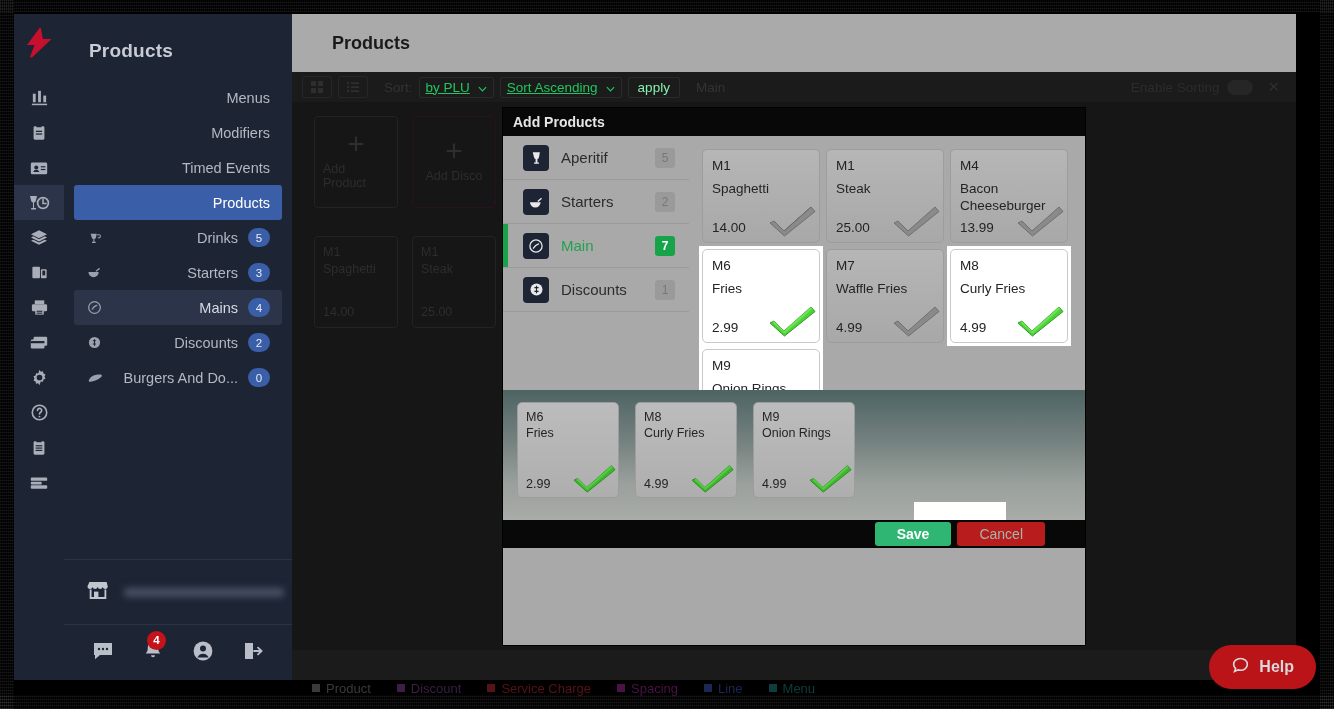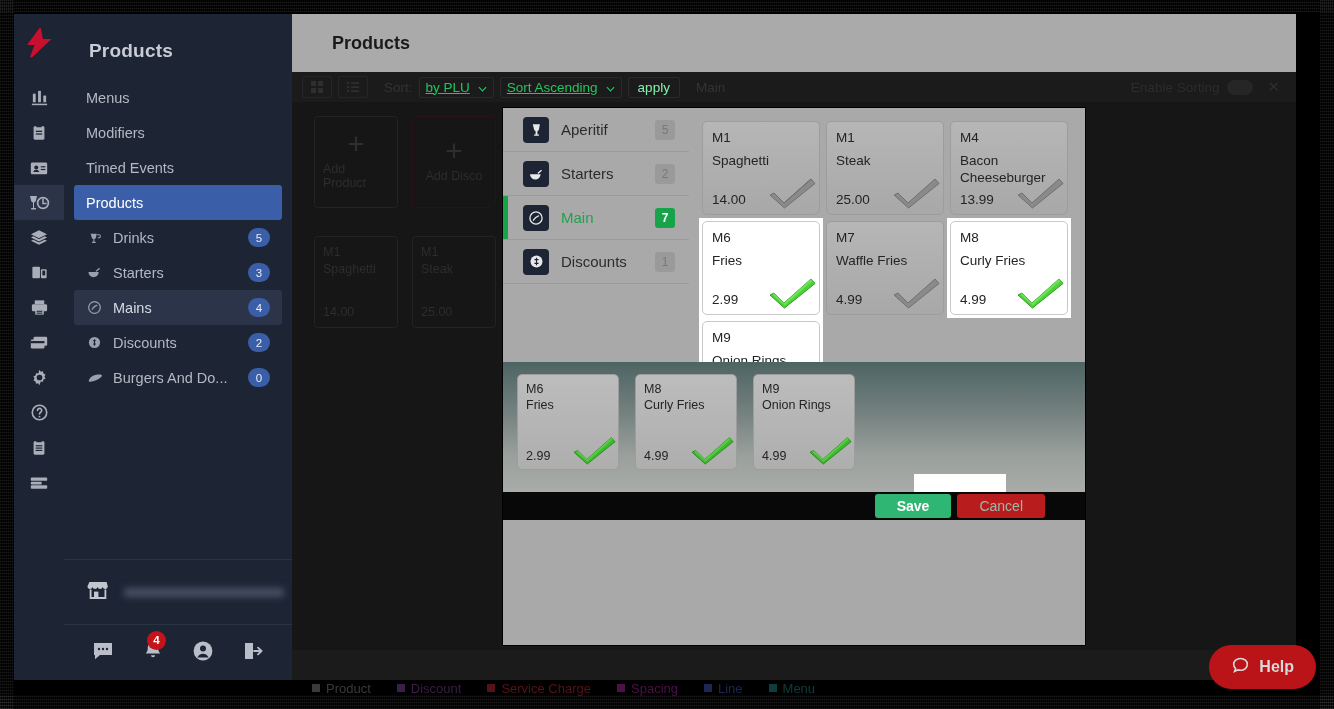--- a/index.html
+++ b/index.html
@@ -44,21 +44,21 @@
   }
   .nav-list { flex: 1; }
   .nav-item {
     height: 35px; display: flex; align-items: center; gap: 10px;
     margin: 0 10px; padding: 0 12px; border-radius: 3px;
     color: #b3b8c2; font-size: 14.5px; cursor: pointer;
   }
   .nav-item.top { padding-left: 12px; }
   .nav-item.selected { background: #3b5ea8; color: #ffffff; }
   .nav-item.highlight { background: #2b3449; color: #d6dae2; }
-  .nav-label { flex: 1; white-space: nowrap; overflow: hidden; text-overflow: ellipsis; }
+  .nav-label { flex: 1; white-space: nowrap; overflow: hidden; text-overflow: ellipsis; text-align: right; }
   .nav-badge {
     min-width: 22px; height: 19px; border-radius: 10px; background: #3b5ea8;
     color: #e8ecf4; font-size: 11.5px; display: flex; align-items: center;
     justify-content: center; padding: 0 6px;
   }
   .nav-sub-icon { width: 17px; display:flex; align-items:center; justify-content:center; color:#9aa0ac; }
   #nav-divider { height: 1px; background: #2b3244; margin: 8px 0 0 0; }
   #store-row { display: flex; align-items: center; gap: 14px; padding: 18px 22px; }
   #store-text { flex: 1; }
   .blur-line { height: 11px; border-radius: 3px; background: #4a5164; filter: blur(3.6px); margin-bottom: 8px; }
@@ -528,20 +528,21 @@
   <div id="help-button">
     <span>
       <svg width="19" height="19" viewBox="0 0 20 20" fill="none" stroke="currentColor" stroke-width="1.7">
           <path d="M10 2.6c4.1 0 7.2 2.7 7.2 6.2s-3.1 6.2-7.2 6.2c-.9 0-1.8-.1-2.6-.4l-3.6 1.6 1.1-2.9C3.5 12.2 2.8 10.6 2.8 8.8 2.8 5.3 5.9 2.6 10 2.6z"></path>
         </svg>
     </span>
     <span>Help</span>
   </div>
 
   <div id="modal">
+    <div id="modal-header">Add Products</div>
 
     <div id="modal-body">
 
       <div id="cat-list">
         <div class="cat-item">
           <span class="cat-icon">
             <svg width="15" height="15" viewBox="0 0 16 16" fill="currentColor">
                 <path d="M4 2.4h7.6l-1 5.6a2 2 0 01-1.6 1.5v3.9h1.6v1.3H5.4v-1.3H7V9.5A2 2 0 015.4 8z"></path>
               </svg>
           </span>

